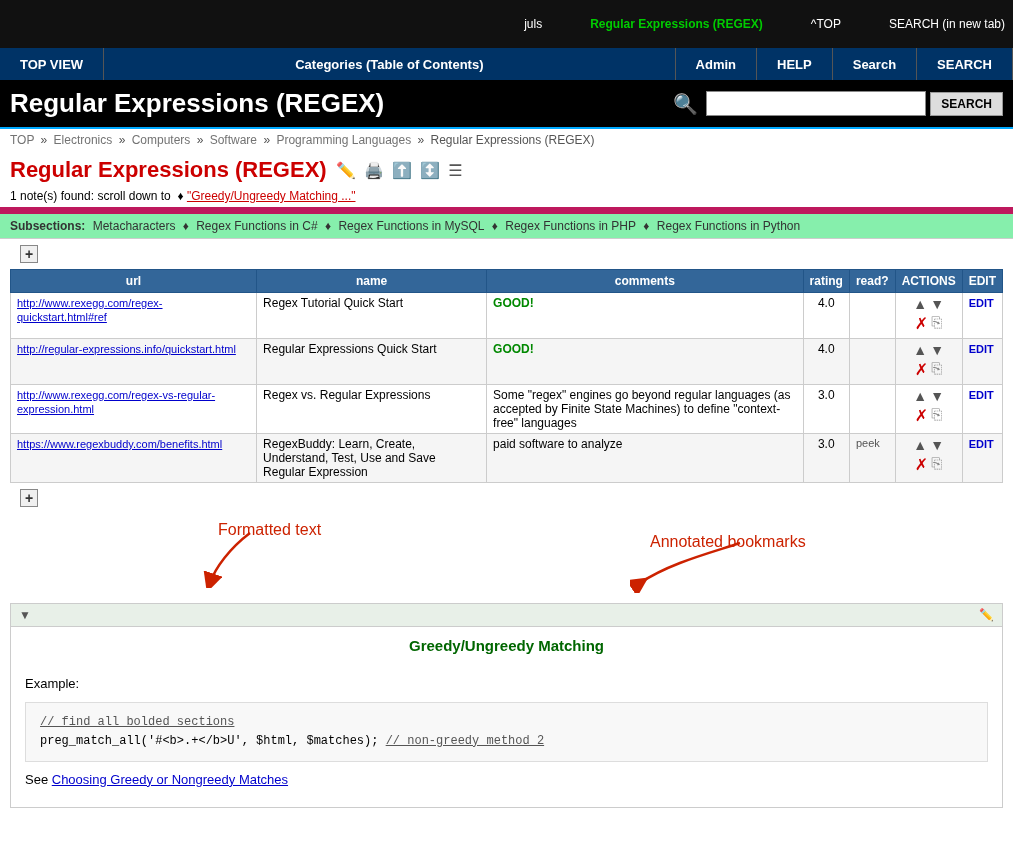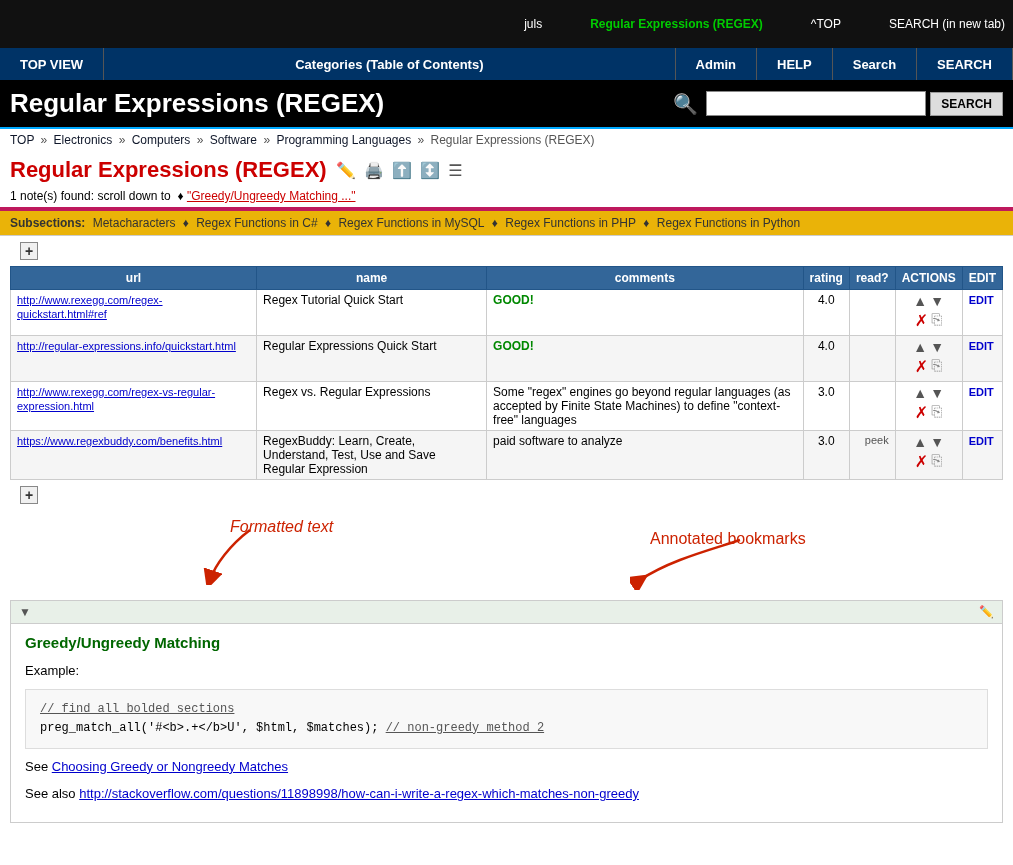--- a/index.html
+++ b/index.html
@@ -71,21 +71,21 @@
       cursor: pointer;
       margin-left: 4px;
     }
 
     
     #breadcrumb {
       padding: 4px 10px;
       font-size: 12px;
       color: #555;
     }
-    #breadcrumb a { color: #0f172a; text-decoration: none; }
+    #breadcrumb a { color: #737373; text-decoration: none; }
     #breadcrumb .sep { color: #555; margin: 0 3px; }
 
     
     #page-title-section {
       padding: 6px 10px 4px 10px;
       display: flex;
       align-items: center;
       gap: 10px;
     }
     #page-title-section h2 {
@@ -106,22 +106,22 @@
 
     
     #notes-bar {
       padding: 2px 10px 4px 10px;
       font-size: 12px;
     }
     #notes-bar a { color: #cc0000; }
 
     
     #subsections-bar {
-      background: #eab308;
-      border-top: 4px solid #be185d;
+      background: #86efac;
+      border-top: 7px solid #be185d;
       border-bottom: 1px solid #ccc;
       padding: 5px 10px;
       font-size: 12px;
       color: #333;
     }
     #subsections-bar a { color: #333; text-decoration: none; margin: 0 4px; }
 
     
     .add-row-btn {
       display: inline-flex;
@@ -174,21 +174,21 @@
     .action-btn {
       font-size: 14px;
       cursor: pointer;
     }
     .action-btn.up { color: #555; }
     .action-btn.down { color: #555; }
     .action-btn.del { color: #cc0000; font-size: 16px; }
     .action-btn.copy { color: #888; }
     .edit-link { color: #cc0000; font-weight: bold; text-decoration: none; font-size: 12px; }
     .rating-cell { text-align: center; width: 45px; }
-    .read-cell { text-align: right; width: 40px; font-size: 11px; color: #555; }
+    .read-cell { text-align: left; width: 40px; font-size: 11px; color: #555; }
     .good-text { color: #008800; font-weight: bold; }
 
     
     .bottom-add { margin: 3px 10px; }
 
     
     #annotations-area {
       position: relative;
       height: 90px;
       margin: 0 10px;
@@ -221,21 +221,22 @@
     #formatted-section .section-header .edit-icon { margin-left: auto; color: #cc8800; cursor: pointer; }
 
     #formatted-section .section-content {
       padding: 10px 14px;
     }
 
     .section-title {
       color: #006600;
       font-size: 15px;
       font-weight: bold;
-      margin-bottom: 10px;
+      margin-bottom: 20px;
+      text-align: center;
     }
 
     .section-content p {
       margin-bottom: 8px;
       line-height: 1.5;
     }
 
     .code-block {
       background: #f8f8f8;
       border: 1px solid #ddd;
@@ -429,21 +430,21 @@
     </tr>
   </tbody>
 </table>
 
 <div class="bottom-add">
   <span class="add-row-btn">+</span>
 </div>
 
 <div id="annotations-area">
 
-  <span class="annotation-text" style="left: 220px; top: 8px; font-style: italic;">Formatted text</span>
+  <span class="annotation-text" style="left: 208px; top: 8px;">Formatted text</span>
 
   <svg class="arrow-svg" style="left:190px; top:15px; width:100px; height:60px;">
     <defs>
       <marker id="ah1" markerWidth="8" markerHeight="8" refX="4" refY="4" orient="auto">
         <path d="M0,0 L8,4 L0,8 Z" fill="#cc2200"></path>
       </marker>
     </defs>
     <path d="M50,5 C30,20 15,40 10,55" stroke="#cc2200" stroke-width="2.5" fill="none" marker-end="url(#ah1)"></path>
   </svg>
 
@@ -474,17 +475,14 @@
 
     <div class="code-block">
       <div><span class="comment">// find all bolded sections</span></div>
       <div>preg_match_all('#&lt;b&gt;.+&lt;/b&gt;U', $html, $matches);  <span class="comment">// non-greedy method 2</span></div>
     </div>
 
     <p class="link-line">
       See <a href="#">Choosing Greedy or Nongreedy Matches</a>
     </p>
 
-    <p class="link-line">
-      See also <a href="#">http://stackoverflow.com/questions/11898998/how-can-i-write-a-regex-which-matches-non-greedy</a>
-    </p>
   </div>
 </div>
 
 </body></html>

